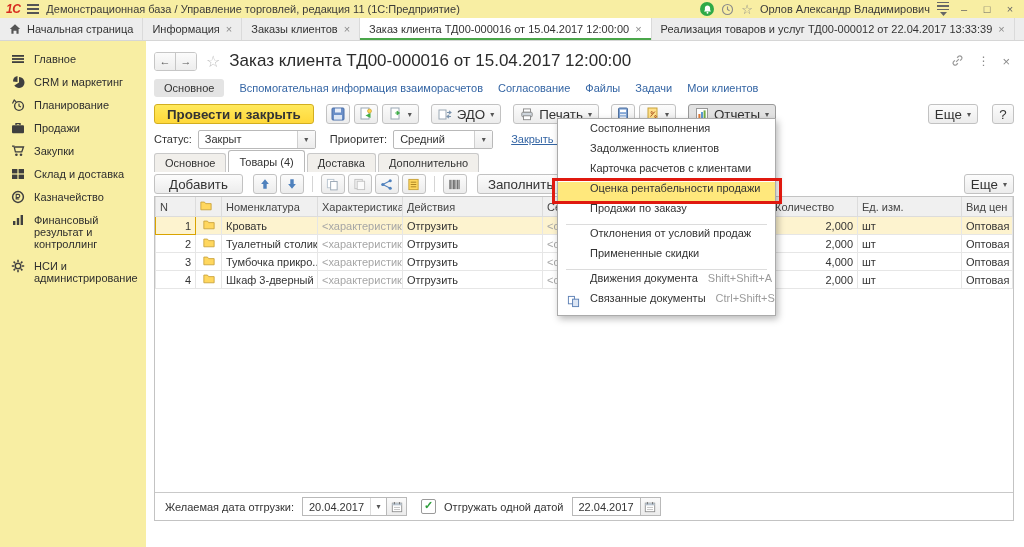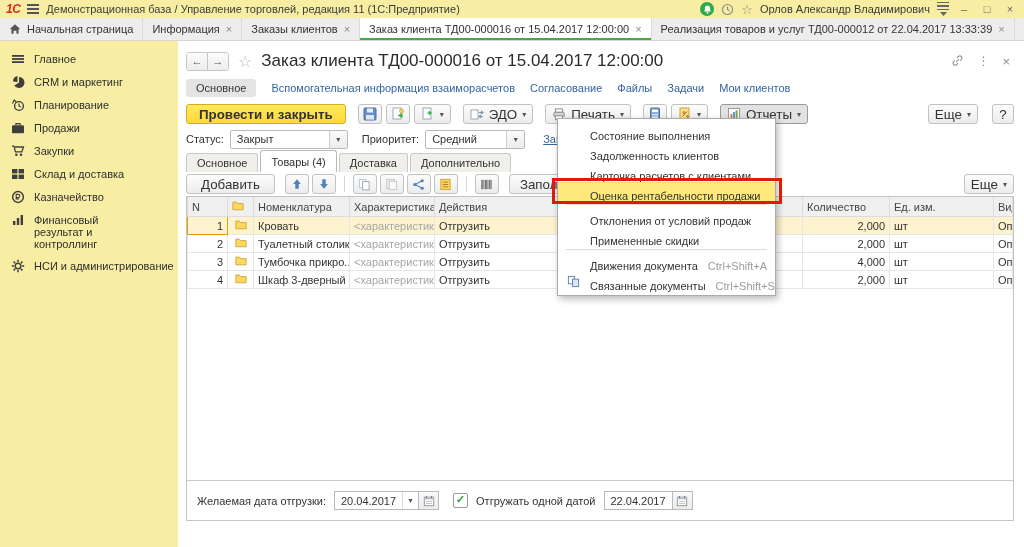--- a/index.html
+++ b/index.html
@@ -22,21 +22,21 @@
   .winbtn{color:#666;width:16px;text-align:center;font-size:11px;}
 
   
   .tabbar{height:22px;background:#ededed;border-bottom:1px solid #d6d6d6;display:flex;align-items:stretch;}
   .tab{display:flex;align-items:center;gap:6px;padding:0 9px;border-right:1px solid #dadada;color:#333;white-space:nowrap;}
   .tab .x{color:#8a8a8a;font-size:11px;}
   .tab.active{background:#fff;box-shadow:inset 0 -2px 0 #4aa64a;}
 
   
   .workspace{display:flex;height:507px;}
-  .sidebar{width:178px;background:#f8eea3;box-sizing:border-box;padding-top:7px;flex:none;}
+  .sidebar{width:146px;background:#f8eea3;box-sizing:border-box;padding-top:7px;flex:none;}
   .snav{display:flex;align-items:flex-start;gap:9px;padding:5px 4px 5px 11px;line-height:12px;color:#2e2e2e;}
   .snav svg{flex:none;margin-top:-1px;}
   .main{flex:1;background:#fff;box-sizing:border-box;padding:0 10px 0 8px;display:flex;flex-direction:column;min-width:0;}
 
   
   .doc-header{height:34px;display:flex;align-items:center;gap:9px;padding-top:6px;box-sizing:border-box;}
   .navbtns{display:flex;border:1px solid #c6c6c6;border-radius:3px;overflow:hidden;}
   .nb{width:20px;height:17px;display:flex;align-items:center;justify-content:center;background:linear-gradient(#fbfbfb,#ededed);color:#555;}
   .nb+.nb{border-left:1px solid #c6c6c6;}
   .fav{color:#bdbdbd;font-size:16px;}
@@ -84,37 +84,37 @@
   .table-panel{border:1px solid #c3c3c3;height:325px;box-sizing:border-box;display:flex;flex-direction:column;background:#fff;}
   table.grid{border-collapse:collapse;width:100%;table-layout:fixed;}
   .grid th{background:#f0f0f0;border:1px solid #dcdcdc;border-top:none;font-weight:normal;text-align:left;height:19px;padding:0 4px;color:#444;white-space:nowrap;overflow:hidden;}
   .grid td{border:1px solid #e6e6e6;height:17px;padding:0 4px;white-space:nowrap;overflow:hidden;}
   .grid tr.sel td{background:#fdf3cf;}
   .grid td.selcell{background:#fbe06e;border:1px solid #d9a300;}
   .gray{color:#a6a6a6;}
   .num{text-align:right;}
   .cicon{text-align:center;padding:0 2px;}
 
-  .ship-row{margin-top:auto;border-top:1px solid #c9c9c9;height:27px;display:flex;align-items:center;gap:8px;padding:6px 10px;}
+  .ship-row{margin-top:auto;border-top:1px solid #c9c9c9;height:27px;display:flex;align-items:center;gap:8px;padding:0 10px;}
   .datefield{display:flex;align-items:center;border:1px solid #b9b9b9;height:19px;box-sizing:border-box;background:#fff;}
   .datefield .val{padding:0 6px;}
   .datefield .dd{width:15px;align-self:stretch;display:flex;align-items:center;justify-content:center;color:#555;font-size:8px;border-left:1px solid #dcdcdc;}
   .datefield .cal{width:19px;align-self:stretch;display:flex;align-items:center;justify-content:center;border-left:1px solid #b9b9b9;background:linear-gradient(#fafafa,#ececec);}
   .chk{width:13px;height:13px;border:1px solid #9a9a9a;border-radius:2px;background:#fff;color:#2e9e3c;font-size:11px;line-height:11px;text-align:center;font-weight:bold;}
 
   
   .doc-footer{flex:1;display:flex;align-items:center;gap:6px;}
   .ro{background:#efefef;border:1px solid #cfcfcf;height:18px;box-sizing:border-box;display:flex;align-items:center;justify-content:flex-end;padding:0 5px;}
   .flbl{color:#333;white-space:nowrap;}
   .fspacer{flex:1;}
 
   
   .reports-menu{position:absolute;left:557px;top:118px;width:219px;background:#fff;border:1px solid #ababab;
                 box-shadow:2px 3px 7px rgba(0,0,0,.28);z-index:10;padding:3px 0;box-sizing:border-box;}
-  .mi{height:20px;display:flex;align-items:flex-end;padding:0 10px 0 32px;color:#333;white-space:nowrap;position:relative;}
+  .mi{height:20px;display:flex;align-items:flex-start;padding:0 10px 0 32px;color:#333;white-space:nowrap;position:relative;}
   .mi .sc{margin-left:auto;color:#9b9b9b;padding-left:10px;}
   .mi.hl{background:#ffe87c;}
   .mi .micon{position:absolute;left:9px;top:3px;}
   .msep{height:1px;background:#dcdcdc;margin:2px 8px;}
   .red-box{position:absolute;left:552px;top:178px;width:230px;height:26px;box-sizing:border-box;
            border:3px solid #e0190f;z-index:11;pointer-events:none;}
 </style>
 </head>
 <body>
 
@@ -593,31 +593,34 @@
       </div>
     <div class="mi">
         <span>Задолженность клиентов</span>
       </div>
     <div class="mi">
         <span>Карточка расчетов с клиентами</span>
       </div>
     <div class="mi hl">
         <span>Оценка рентабельности продажи</span>
       </div>
+    <div class="mi">
+        <span>Продажи по заказу</span>
+      </div>
     <div class="msep"></div>
     <div class="mi">
         <span>Отклонения от условий продаж</span>
       </div>
     <div class="mi">
         <span>Примененные скидки</span>
       </div>
     <div class="msep"></div>
     <div class="mi">
       <span>Движения документа</span>
-      <span class="sc">Ctrl+Shift+A</span>
+      <span class="sc">Shift+Shift+A</span>
     </div>
     <div class="mi">
       <span class="micon">
         <svg width="13" height="13" viewBox="0 0 14 14">
             <rect x="1.5" y="1.5" width="6.5" height="8" fill="#fff" stroke="#5b7fb4"></rect>
             <rect x="6" y="4.5" width="6.5" height="8" fill="#dce6f4" stroke="#5b7fb4"></rect>
           </svg>
       </span>
       <span>Связанные документы</span>
       <span class="sc">Ctrl+Shift+S</span>

